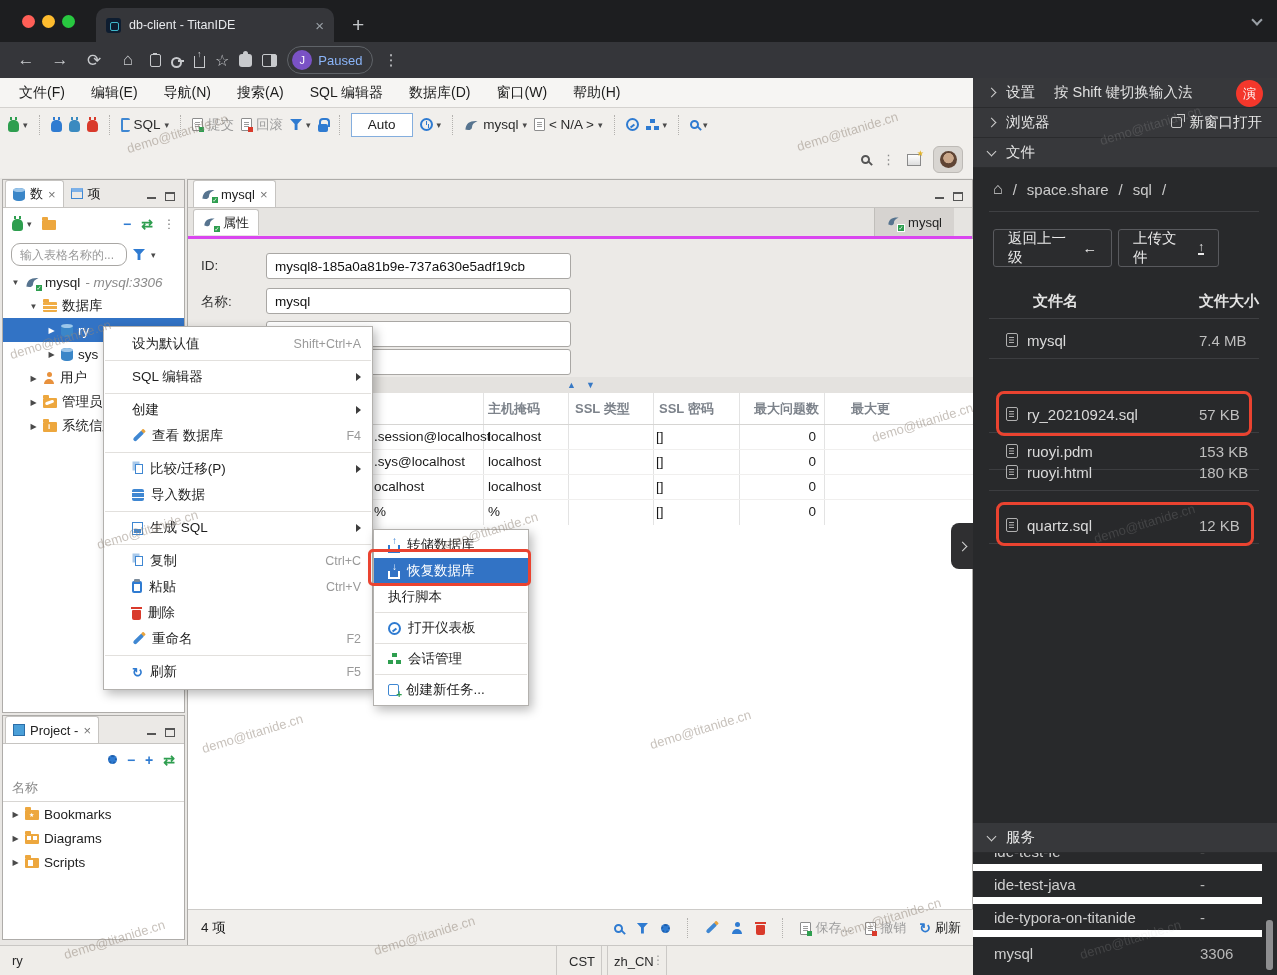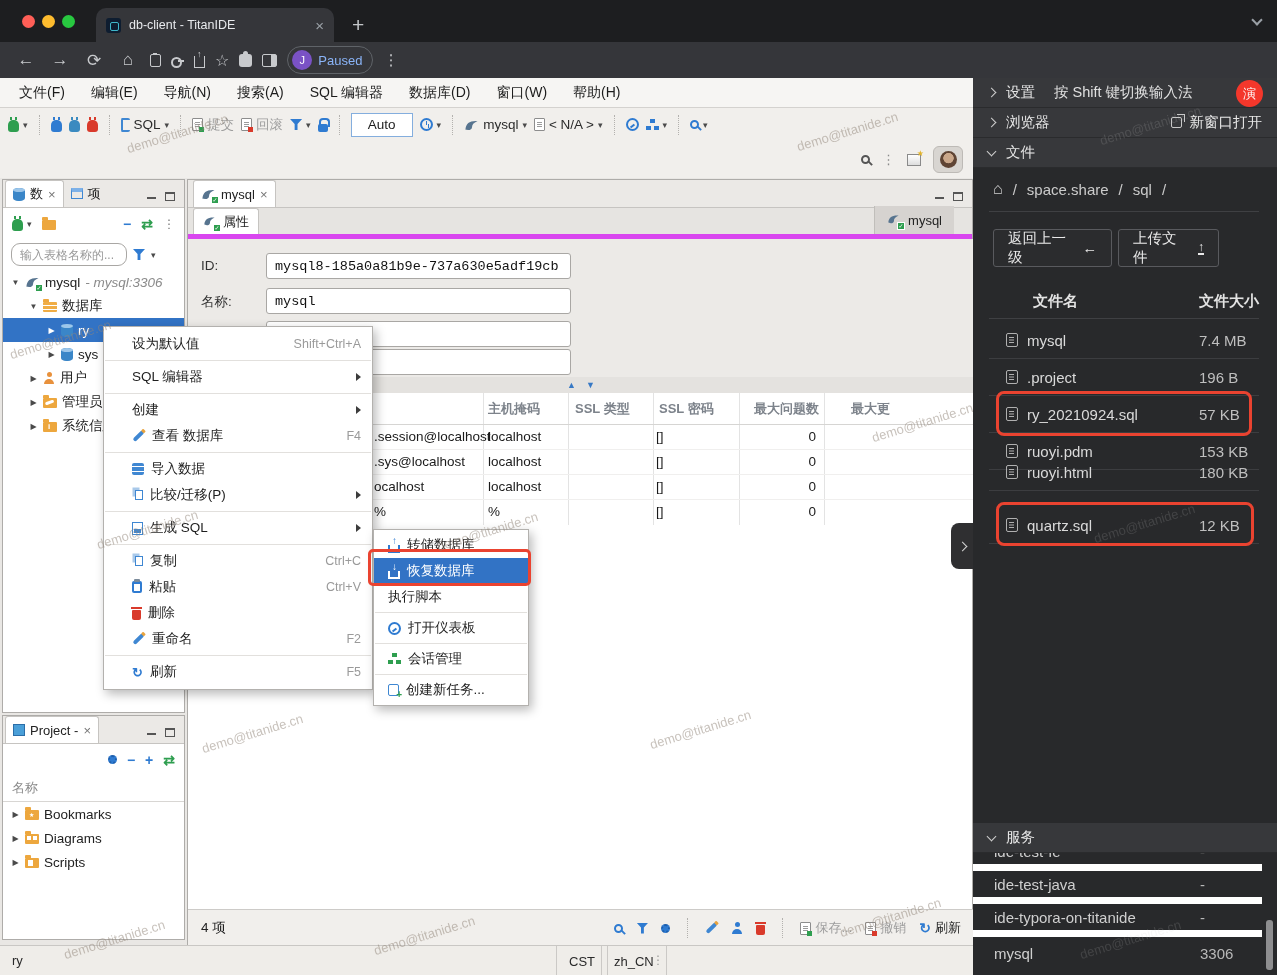--- a/index.html
+++ b/index.html
@@ -115,26 +115,26 @@
 .sfx{color:#8b8b8b;font-style:italic}
 .fold{width:14px;height:10px;background:#eda73e;border-radius:1px;margin-top:2px}
 .fold::before{content:"";position:absolute;top:-3px;left:0;width:6px;height:3px;background:#eda73e;border-radius:1px 1px 0 0}
 .fold.cab{background:linear-gradient(#f0ad45 0 3px,#fff 3px 4px,#f0ad45 4px 7px,#fff 7px 8px,#f0ad45 8px)}
 .fold.star::after{content:"★";position:absolute;color:#fff;font-size:6px;left:4px;top:1px}
 .fold.sq::after{content:"";position:absolute;left:2px;top:2px;width:4px;height:4px;background:#fff;box-shadow:6px 0 0 #fff}
 .fold.doc::after{content:"";position:absolute;left:3px;top:2px;width:5px;height:6px;background:#fff}
 .fold.wr::after{content:"";position:absolute;left:2px;top:3px;width:9px;height:2.5px;background:#fff;border-radius:2px;transform:rotate(-20deg)}
 .fold.inf::after{content:"i";position:absolute;color:#fff;font-size:8px;font-weight:bold;left:5px;top:0}
 
-.subrow{height:31px;background:#e6e4e1;border-bottom:5px solid #d946ef;display:flex;align-items:center;position:relative}
+.subrow{height:31px;background:#e6e4e1;border-bottom:3px solid #d946ef;display:flex;align-items:center;position:relative}
 .stab{height:26px;background:#fff;border:1px solid #c6c4c1;border-bottom:none;border-radius:3px 3px 0 0;display:flex;align-items:center;padding:0 9px;gap:5px;font-size:13px;margin-left:5px}
 .connchip{position:absolute;right:18px;bottom:0;height:28px;background:#d6d3d0;border-left:1px solid #c0beba;display:flex;align-items:center;gap:6px;padding:0 12px;font-size:13px}
 #form{position:absolute;left:0;top:59px;width:786px;height:138px;background:#eceae7}
 .flab{position:absolute;left:13px;font-size:13.5px;color:#333}
-.fin{position:absolute;left:78px;width:305px;height:26px;border:1px solid #a9a7a4;border-radius:3px;background:#fff;font-size:13.5px;padding:12px 8px;color:#111;font-family:Liberation Mono, monospace}
+.fin{position:absolute;left:78px;width:305px;height:26px;border:1px solid #a9a7a4;border-radius:3px;background:#fff;font-size:13.5px;padding:12px 8px;color:#111;font-family:Liberation Sans, sans-serif}
 #splitter{position:absolute;left:0;top:197px;width:786px;height:16px;background:#e4e2df;display:flex;align-items:center;justify-content:center;gap:10px}
 .splarr{font-size:9px;color:#3779c5}
 #gridarea{position:absolute;left:0;top:213px;width:786px;height:132px;background:#fff}
 .gv{position:absolute;top:0;width:1px;height:132px;background:#e3e3e3}
 .gh{position:absolute;left:0;width:786px;height:1px;background:#f0efee}
 .ghead{position:absolute;top:0;height:31px;font-size:13px;font-weight:bold;color:#7d838b;display:flex;align-items:center}
 .gcell{position:absolute;height:25px;font-size:13.5px;color:#1a1a1a;display:flex;align-items:center}
 #mfoot{position:absolute;left:0;top:729px;width:786px;height:37px;background:#f1efec;border-top:1px solid #cdcbc8;display:flex;align-items:center;padding:0 13px;gap:13px}
 #mfoot .cnt{font-size:13.5px;color:#222}
 #mfoot .sp{flex:1}
@@ -594,25 +594,20 @@
       <span class="upg">↑</span>
     </div>
     <div class="fhead" style="left:60px;top:214px">文件名</div>
     <div class="fhead" style="left:226px;top:214px">文件大小</div>
     <div class="hr" style="top:240px"></div>
     <div class="frow" style="top:244px">
       <span class="ic pgd"></span>
         <span class="fname">mysql</span>
         <span class="fsize">7.4 MB</span>
     </div>
-    <div class="frow" style="top:281px">
-      <span class="ic pgd"></span>
-        <span class="fname">.project</span>
-        <span class="fsize">196 B</span>
-    </div>
     <div class="frow" style="top:318px">
       <span class="ic pgd"></span>
         <span class="fname">ry_20210924.sql</span>
         <span class="fsize">57 KB</span>
     </div>
     <div class="frow" style="top:355px">
       <span class="ic pgd"></span>
         <span class="fname">ruoyi.pdm</span>
         <span class="fsize">153 KB</span>
     </div>
@@ -669,27 +664,27 @@
         <span>创建</span>
         <span class="ar"></span>
       </div>
     <div class="ci">
         <span class="ic penc"></span>
         <span>查看 数据库</span>
         <span class="sc">F4</span>
       </div>
     <div class="csep"></div>
     <div class="ci">
-        <span class="ic impi"></span>
-        <span>导入数据</span>
-      </div>
-    <div class="ci">
         <span class="ic copyi"></span>
         <span>比较/迁移(P)</span>
         <span class="ar"></span>
+      </div>
+    <div class="ci">
+        <span class="ic impi"></span>
+        <span>导入数据</span>
       </div>
     <div class="csep"></div>
     <div class="ci">
         <span class="ic sqlpage"></span>
         <span>生成 SQL</span>
         <span class="ar"></span>
       </div>
     <div class="csep"></div>
     <div class="ci">
         <span class="ic copyi"></span>

